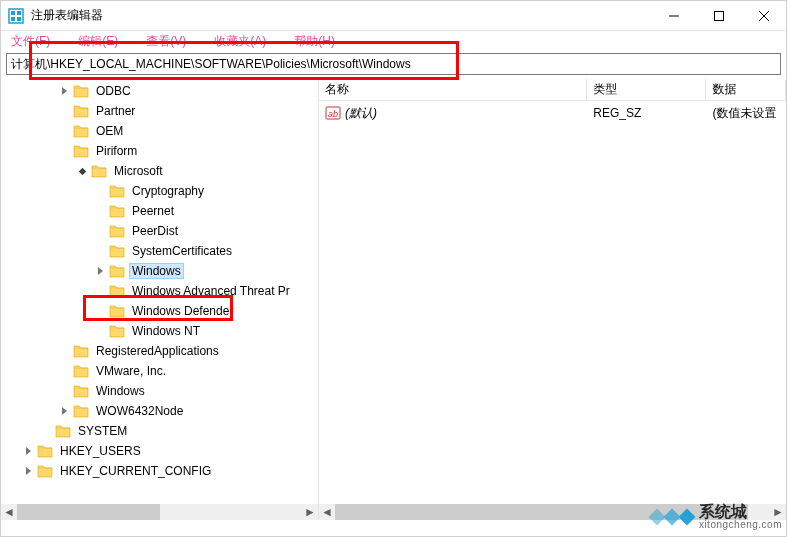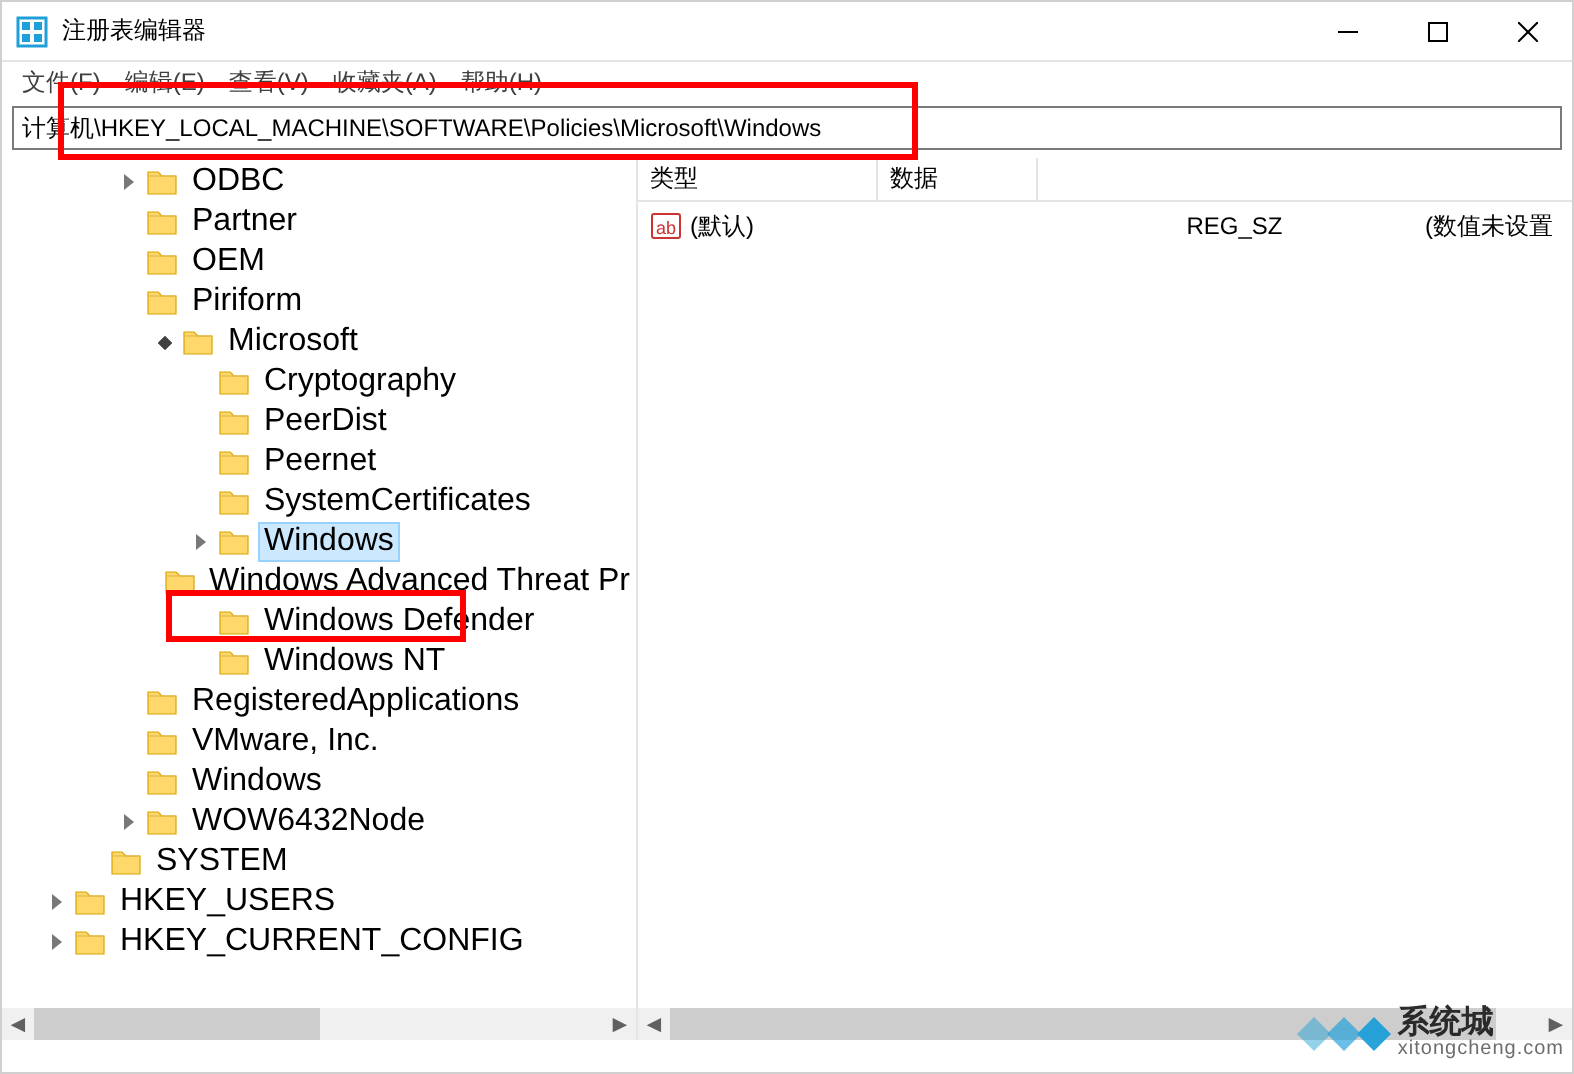--- a/index.html
+++ b/index.html
@@ -5,39 +5,39 @@
   * { box-sizing: border-box; margin: 0; padding: 0; font-family: "Microsoft YaHei", "Segoe UI", sans-serif; }
   body { width: 787px; height: 537px; background: #fff; overflow: hidden; font-size: 12px; color: #000; position: relative; border: 1px solid #d0d0d0; }
 
   .titlebar { height: 30px; display: flex; align-items: center; background: #fff; border-bottom: 1px solid #e5e5e5; }
   .titlebar .app-icon { width: 16px; height: 16px; margin: 0 7px; display: inline-flex; }
   .titlebar .title { flex: 1; font-size: 12px; color: #000; }
   .win-controls { display: flex; height: 100%; }
   .win-btn { width: 45px; height: 100%; display: flex; align-items: center; justify-content: center; color: #555; }
   .win-btn svg { width: 10px; height: 10px; }
 
-  .menubar { height: 20px; display: flex; align-items: center; padding: 0 8px; gap: 8px; font-size: 12px; color: #404040; }
+  .menubar { height: 20px; display: flex; align-items: center; padding: 0 8px; gap: 24px; font-size: 12px; color: #ec4899; }
   .menubar .menu-item { padding: 0 2px; }
 
   .addressbar { padding: 2px 5px 4px 5px; }
   .addressbar .addr-input { width: 100%; height: 22px; border: 1px solid #7a7a7a; background: #fff; font-size: 12px; padding: 0 4px; color: #000; }
 
   .content { position: absolute; top: 78px; bottom: 16px; left: 0; right: 0; display: flex; }
   .tree-pane { width: 318px; border-right: 1px solid #e5e5e5; overflow: hidden; position: relative; }
   .list-pane { flex: 1; overflow: hidden; position: relative; }
 
   .tree { padding: 2px 0 2px 2px; height: 100%; overflow: hidden; }
   .tree-row { display: flex; align-items: center; height: 20px; white-space: nowrap; }
   .indent { display: inline-block; }
   .expander { width: 14px; height: 14px; display: inline-flex; align-items: center; justify-content: center; margin-right: 2px; }
   .exp-tri { width: 0; height: 0; }
   .exp-closed { border-left: 5px solid #777; border-top: 4px solid transparent; border-bottom: 4px solid transparent; }
   .exp-open { border-left: 5px solid #404040; border-top: 5px solid #404040; border-right: 0; border-bottom: 0; transform: rotate(45deg); width: 0; height: 0; }
   .folder-icon { width: 16px; height: 14px; margin-right: 4px; display: inline-flex; flex-shrink: 0; }
-  .node-label { font-size: 16px; padding: 1px 3px; }
+  .node-label { font-size: 12px; padding: 1px 3px; }
   .node-label.selected { background: #cce8ff; border: 1px solid #99d1ff; padding: 0 2px; }
 
   .list-header { height: 22px; display: flex; border-bottom: 1px solid #e5e5e5; align-items: center; }
   .list-header .col { padding: 0 6px; font-size: 12px; border-right: 1px solid #e5e5e5; height: 100%; display: flex; align-items: center; }
   .list-body { padding: 2px 0; }
   .list-row { height: 20px; display: flex; align-items: center; }
   .list-row .cell { padding: 0 6px; font-size: 12px; display: flex; align-items: center; gap: 4px; }
   .val-icon { width: 16px; height: 16px; display: inline-flex; }
 
   .hscroll { position: absolute; bottom: 0; left: 0; right: 0; height: 16px; background: #f0f0f0; display: flex; align-items: center; }
@@ -183,32 +183,32 @@
         </div>
         <div class="tree-row">
           <span class="indent" style="width: 90px;"></span>
           <span class="expander"></span>
           <span class="folder-icon">
             <svg viewBox="0 0 16 14">
               <path d="M1 3 L1 13 L15 13 L15 4 L8 4 L6 2 L1 2 Z" fill="#ffd86b" stroke="#d9a400" stroke-width="0.6"></path>
               <path d="M1 4 L15 4" stroke="#e5b84a" stroke-width="0.6"></path>
             </svg>
           </span>
+          <span class="node-label">Peernet</span>
+        </div>
+        <div class="tree-row">
+          <span class="indent" style="width: 90px;"></span>
+          <span class="expander"></span>
+          <span class="folder-icon">
+            <svg viewBox="0 0 16 14">
+              <path d="M1 3 L1 13 L15 13 L15 4 L8 4 L6 2 L1 2 Z" fill="#ffd86b" stroke="#d9a400" stroke-width="0.6"></path>
+              <path d="M1 4 L15 4" stroke="#e5b84a" stroke-width="0.6"></path>
+            </svg>
+          </span>
           <span class="node-label">PeerDist</span>
-        </div>
-        <div class="tree-row">
-          <span class="indent" style="width: 90px;"></span>
-          <span class="expander"></span>
-          <span class="folder-icon">
-            <svg viewBox="0 0 16 14">
-              <path d="M1 3 L1 13 L15 13 L15 4 L8 4 L6 2 L1 2 Z" fill="#ffd86b" stroke="#d9a400" stroke-width="0.6"></path>
-              <path d="M1 4 L15 4" stroke="#e5b84a" stroke-width="0.6"></path>
-            </svg>
-          </span>
-          <span class="node-label">Peernet</span>
         </div>
         <div class="tree-row">
           <span class="indent" style="width: 90px;"></span>
           <span class="expander"></span>
           <span class="folder-icon">
             <svg viewBox="0 0 16 14">
               <path d="M1 3 L1 13 L15 13 L15 4 L8 4 L6 2 L1 2 Z" fill="#ffd86b" stroke="#d9a400" stroke-width="0.6"></path>
               <path d="M1 4 L15 4" stroke="#e5b84a" stroke-width="0.6"></path>
             </svg>
           </span>
@@ -348,26 +348,27 @@
       <div class="arrow">◄</div>
       <div class="track">
           <div class="thumb"></div>
         </div>
       <div class="arrow">►</div>
     </div>
   </div>
 
   <div class="list-pane">
     <div class="list-header">
+      <div class="col" id="col-name" style="width: 270px;">名称</div>
       <div class="col" id="col-type" style="width: 120px; text-align: center;">类型</div>
       <div class="col" id="col-data" style="width: 80px;">数据</div>
     </div>
     <div class="list-body" id="list-body">
         <div class="list-row">
-          <div class="cell" style="width: 270px;">
+          <div class="cell" style="width: 270px; font-style: italic;">
             <span class="val-icon">
               <svg viewBox="0 0 16 16">
                 <rect x="1" y="2" width="14" height="12" rx="1" fill="#fff" stroke="#c33" stroke-width="1"></rect>
                 <text x="3" y="12" font-size="9" fill="#c33" font-family="Consolas">ab</text>
               </svg>
             </span>
             <span>(默认)</span>
           </div>
           <div class="cell" style="width: 120px;">REG_SZ</div>
           <div class="cell" style="width: 80px;">(数值未设置</div>

